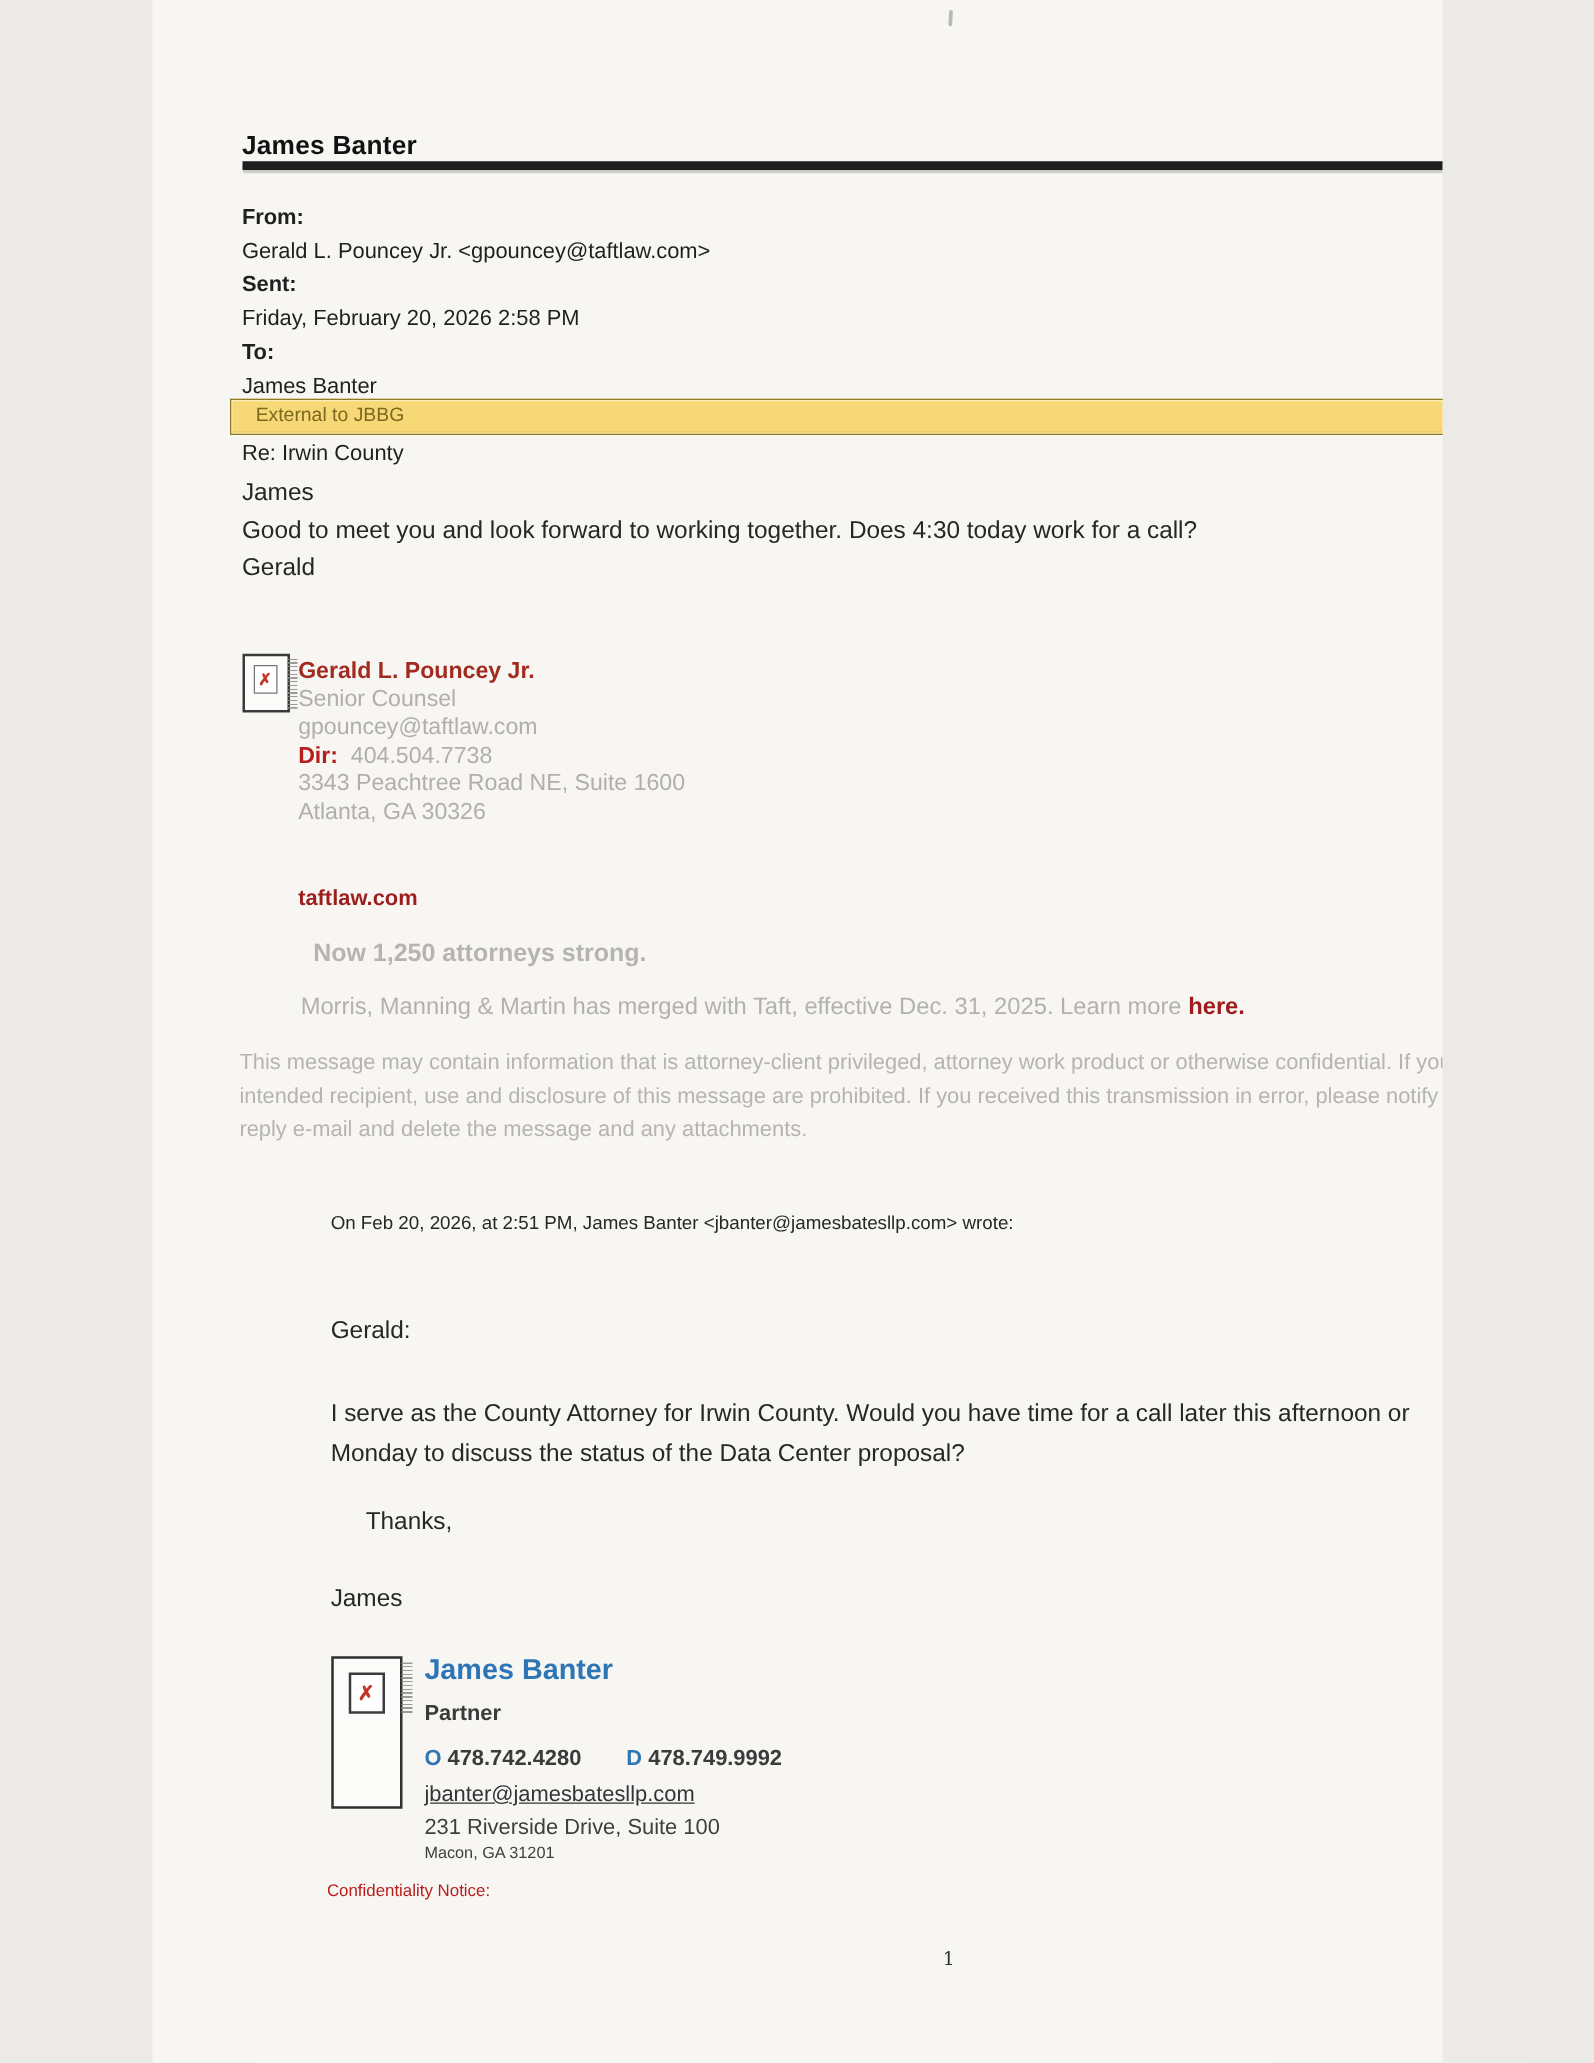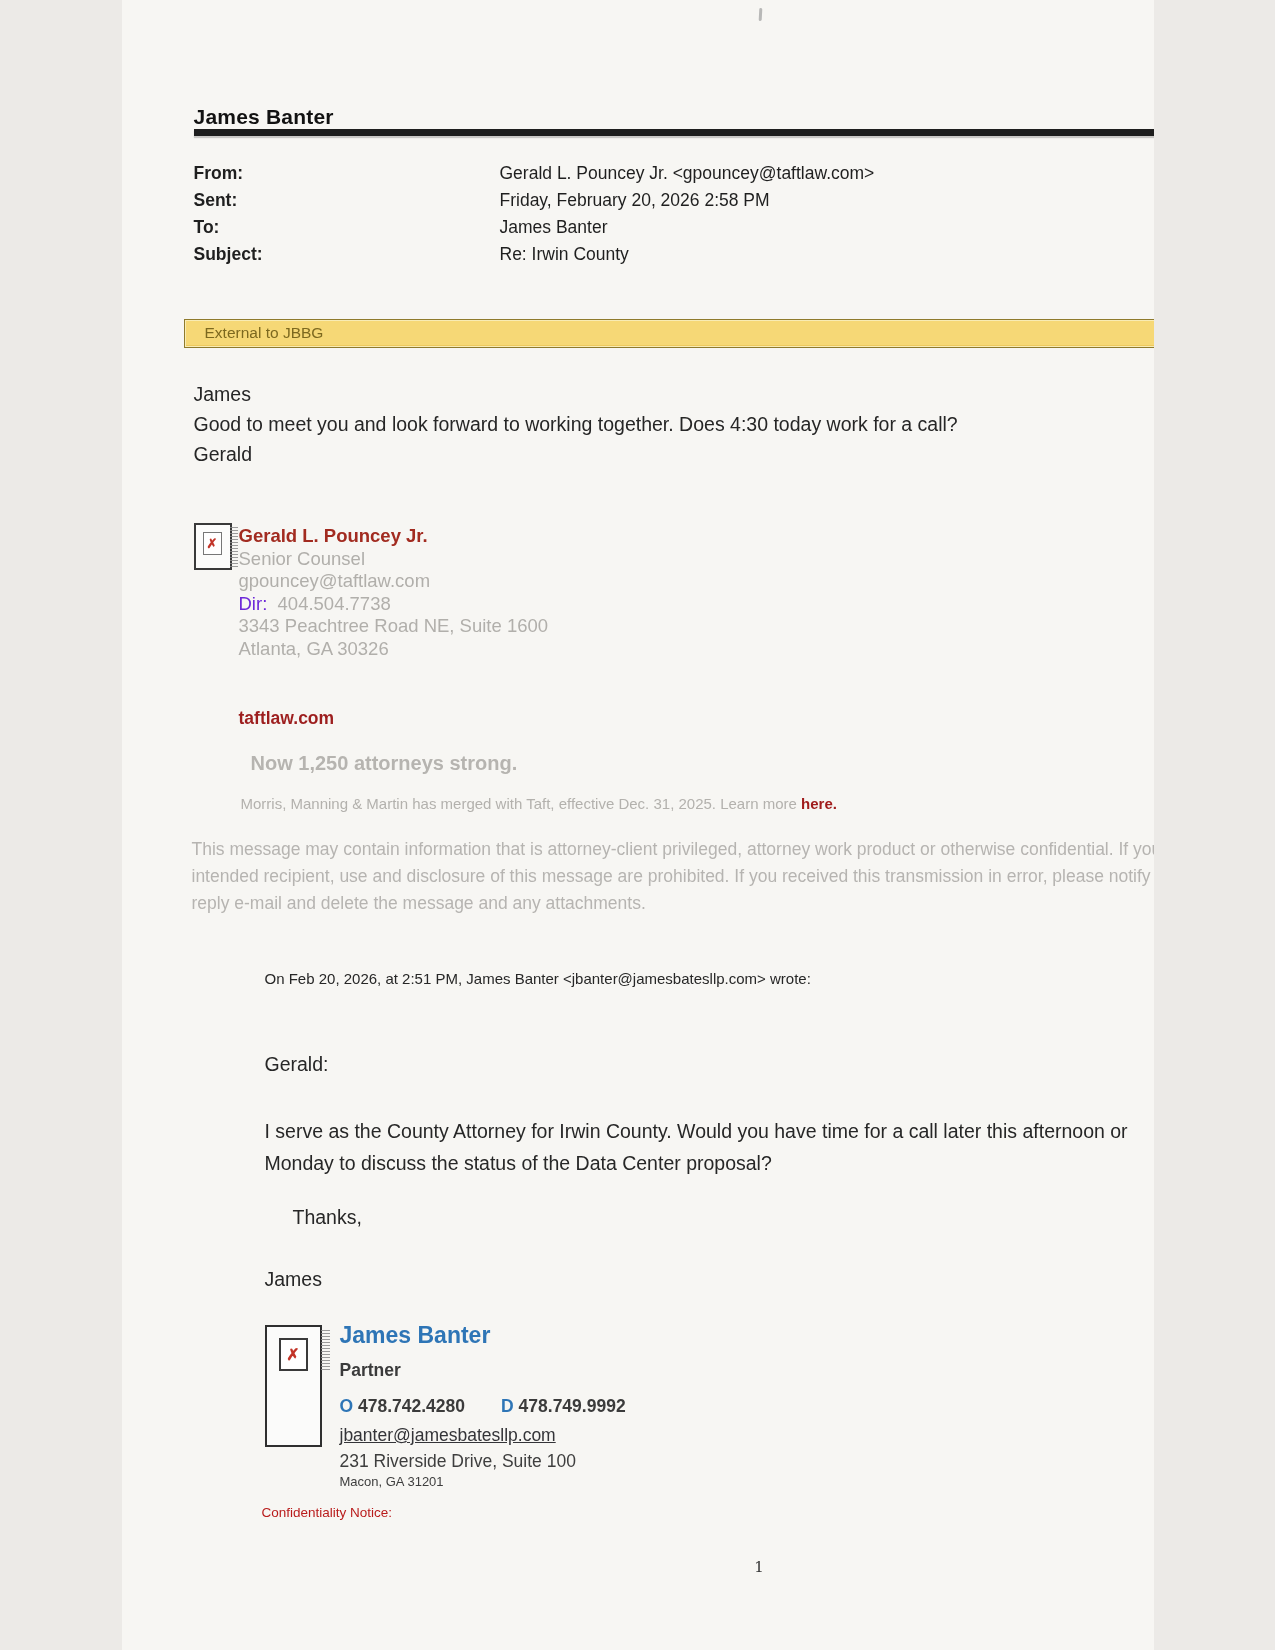--- a/index.html
+++ b/index.html
@@ -13,21 +13,21 @@
 
   .scan-mark { left:637px; top:8px; width:3px; height:13px; background:#a3a3a3;
     border-radius:2px; transform:rotate(3deg); opacity:.75; }
 
   .page-title { left:72px; top:105px; font-size:21px; font-weight:bold; color:#121212;
     letter-spacing:.2px; }
   .title-rule { left:72px; top:129px; width:1073px; height:7px; background:#1e1e1e;
     box-shadow:0 2px 1px rgba(0,0,0,.18); }
 
   .hfields { left:72px; top:160px; font-size:17.5px; line-height:27px; color:#1f1f1f; }
-  .hrow { display:flex; }
+  .hrow { display:flex;flex-direction:column; }
   .hlabel { width:306px; font-weight:bold; }
   .hvalue { font-weight:normal; }
 
   .banner { left:62px; top:319px; width:1076px; height:29px;
     background:#f6d876; border:1px solid #8f7a2c;
     box-shadow: inset 0 0 0 1px #f9ecb4, inset 0 -2px 0 #edc95e;
     box-sizing:border-box; }
   .banner-text { position:absolute; left:20px; top:4px; font-size:15.5px; color:#7c681f; }
 
   .msg { left:72px; top:379px; font-size:19.5px; line-height:30px; color:#262626; }
@@ -43,25 +43,25 @@
     font-size:13px; }
   .xbox-tall { left:12px; top:11px; width:25px; height:29px; border:2px solid #3a3a3a;
     font-size:16px; }
   .stripes { background:repeating-linear-gradient(to bottom,#8a8a8a 0 1px,transparent 1px 3px);
     opacity:.85; }
   .stripes-small { left:108px; top:527px; width:8px; height:40px; }
   .stripes-tall { left:199px; top:1330px; width:9px; height:42px; }
 
   .gsig { left:117px; top:525px; font-size:18.5px; line-height:22.6px; color:#b1afab; }
   .gsig .gname { color:#a22b20; font-weight:bold; }
-  .gsig .dir-label { color:#6d28d9; font-weight:normal; }
+  .gsig .dir-label { color:#b91c1c; font-weight:bold; }
 
   .taft-link { left:117px; top:708px; font-size:17.5px; font-weight:bold; color:#9d1e1e; }
   .tagline { left:129px; top:752px; font-size:20px; font-weight:bold; color:#b6b4b0; }
-  .merger { left:119px; top:795px; font-size:15px; color:#b3b1ad; }
+  .merger { left:119px; top:795px; font-size:19px; color:#b3b1ad; }
   .merger .here-link { color:#a01c1c; font-weight:bold; }
   .disclaimer { left:70px; top:836px; width:1102px; font-size:17.5px; line-height:27px;
     color:#b6b4b1; }
 
   .q-attr { left:143px; top:970px; font-size:15px; color:#272727; }
   .q-sal  { left:143px; top:1053px; font-size:19.5px; color:#272727; }
   .q-body { left:143px; top:1115px; width:912px; font-size:19.5px; line-height:32px; color:#272727; }
   .q-close{ left:143px; top:1206px; font-size:19.5px; color:#272727;margin-left:28px; }
   .q-sign { left:143px; top:1268px; font-size:19.5px; color:#272727; }
 

